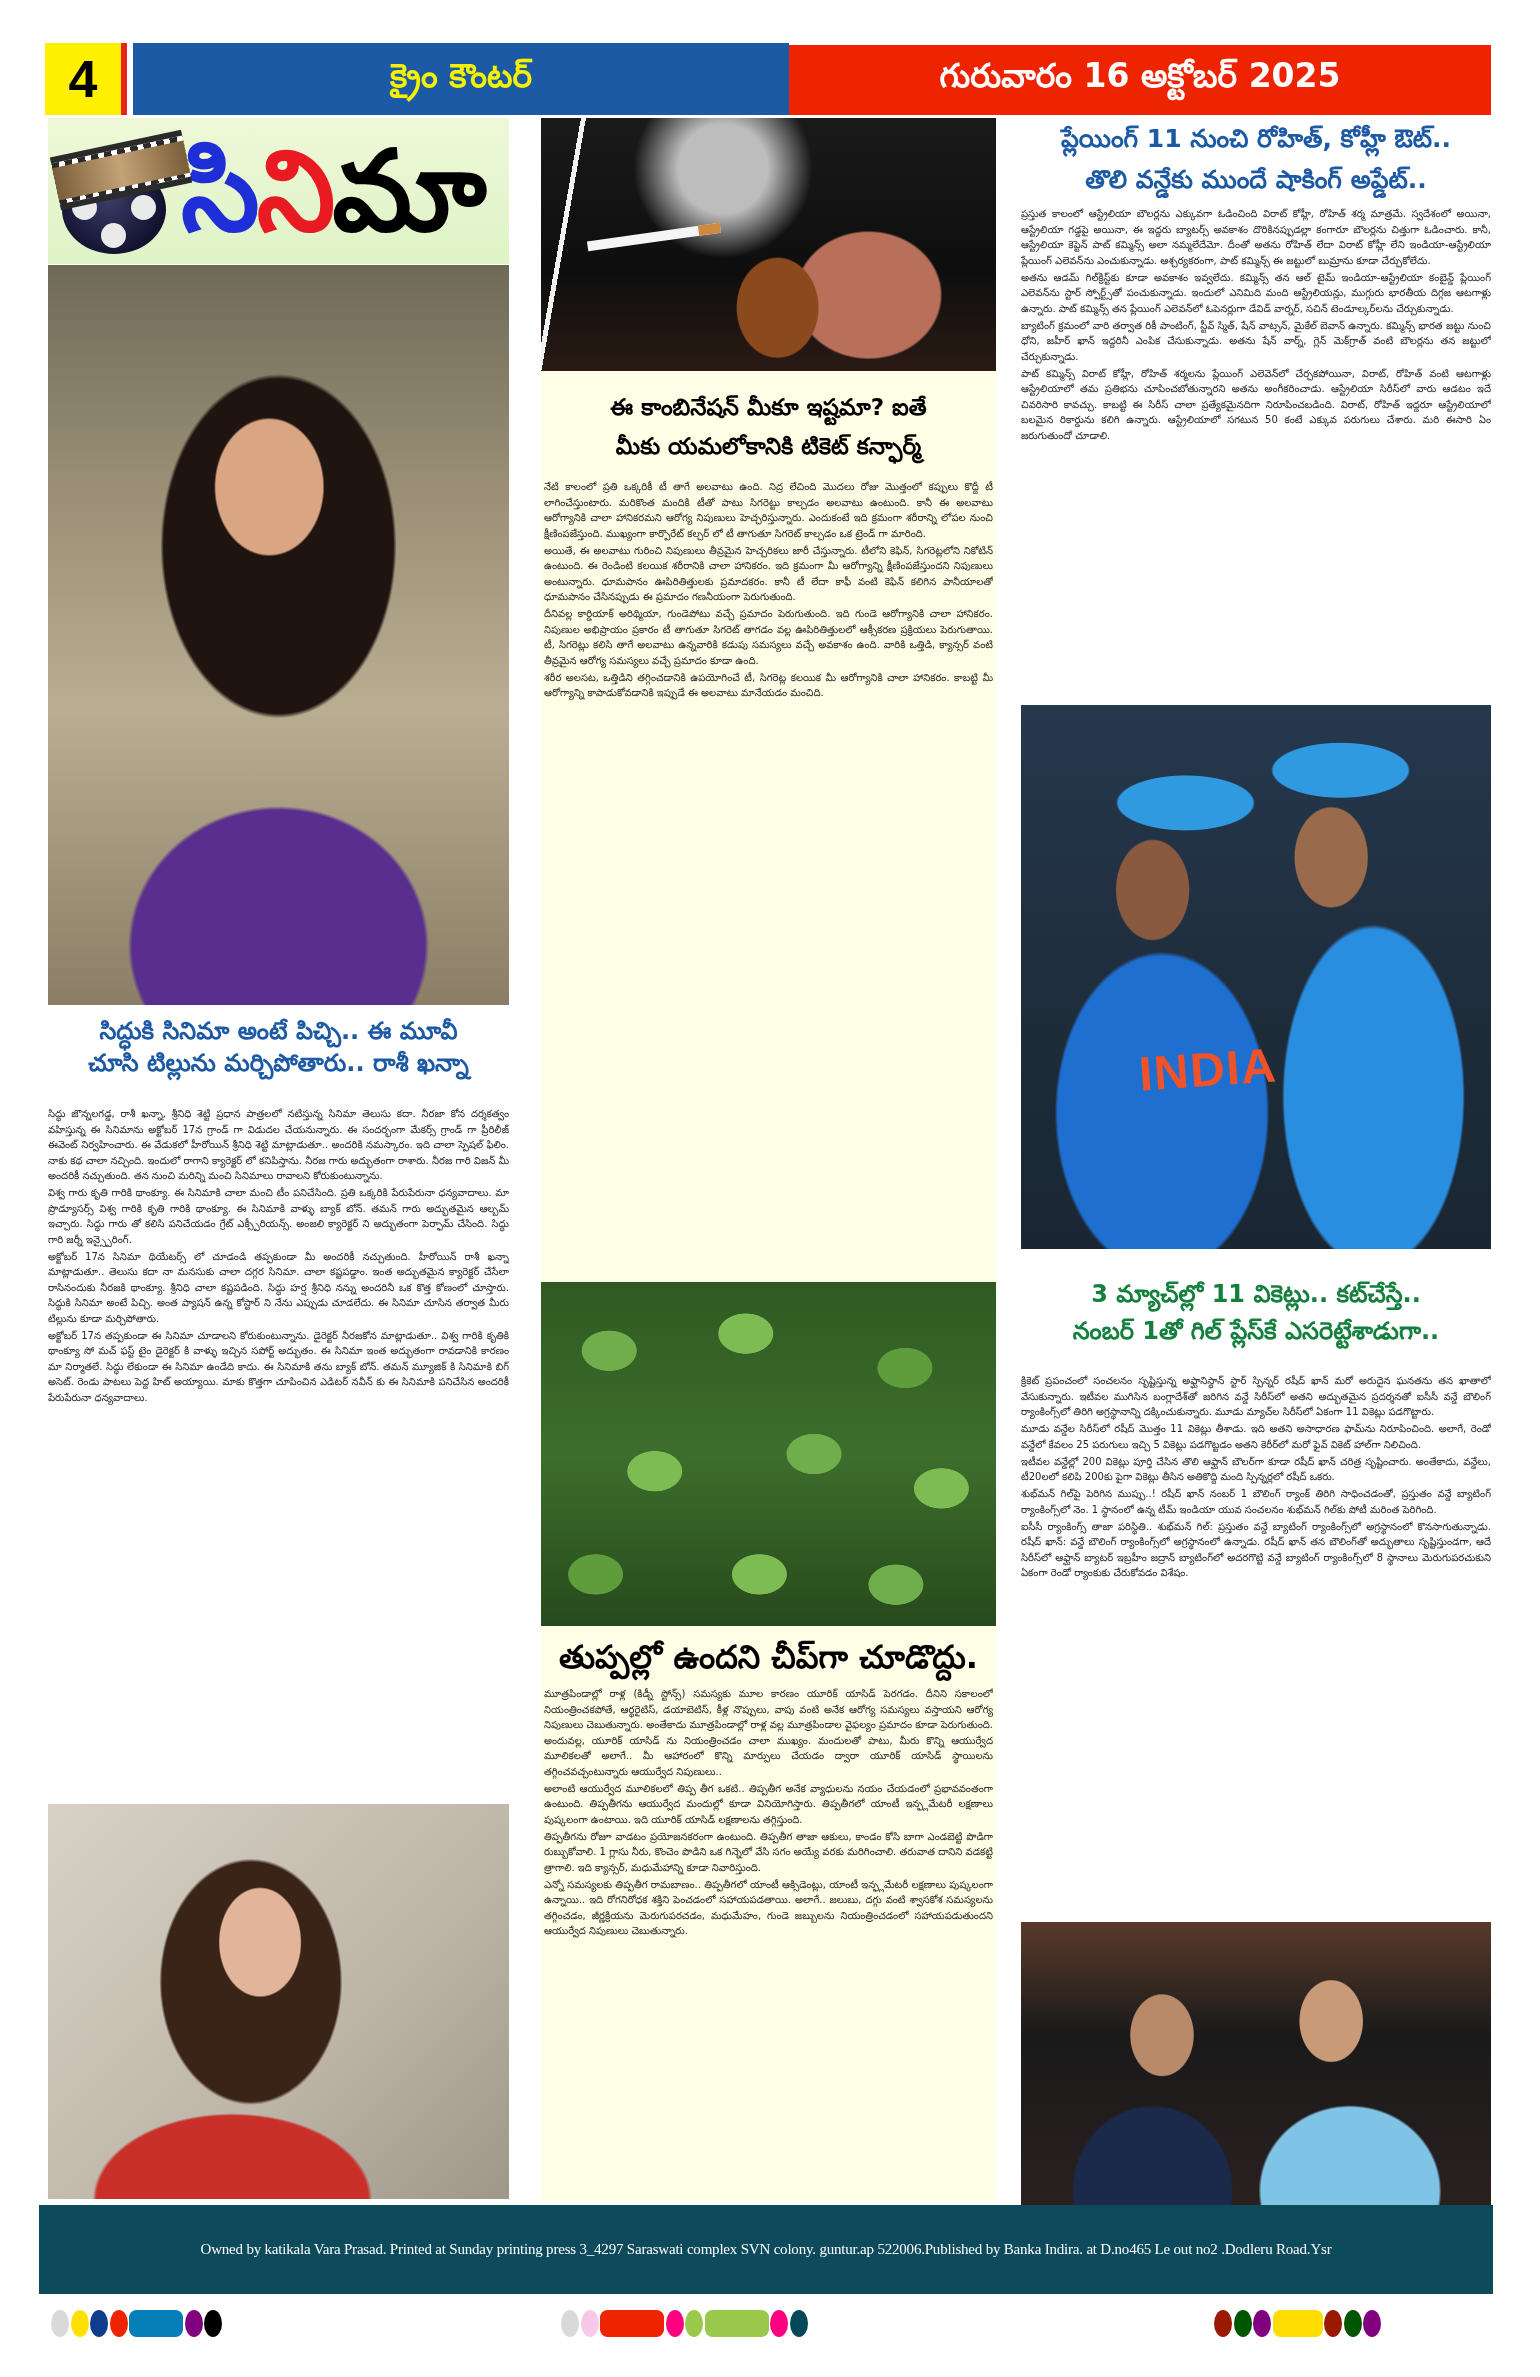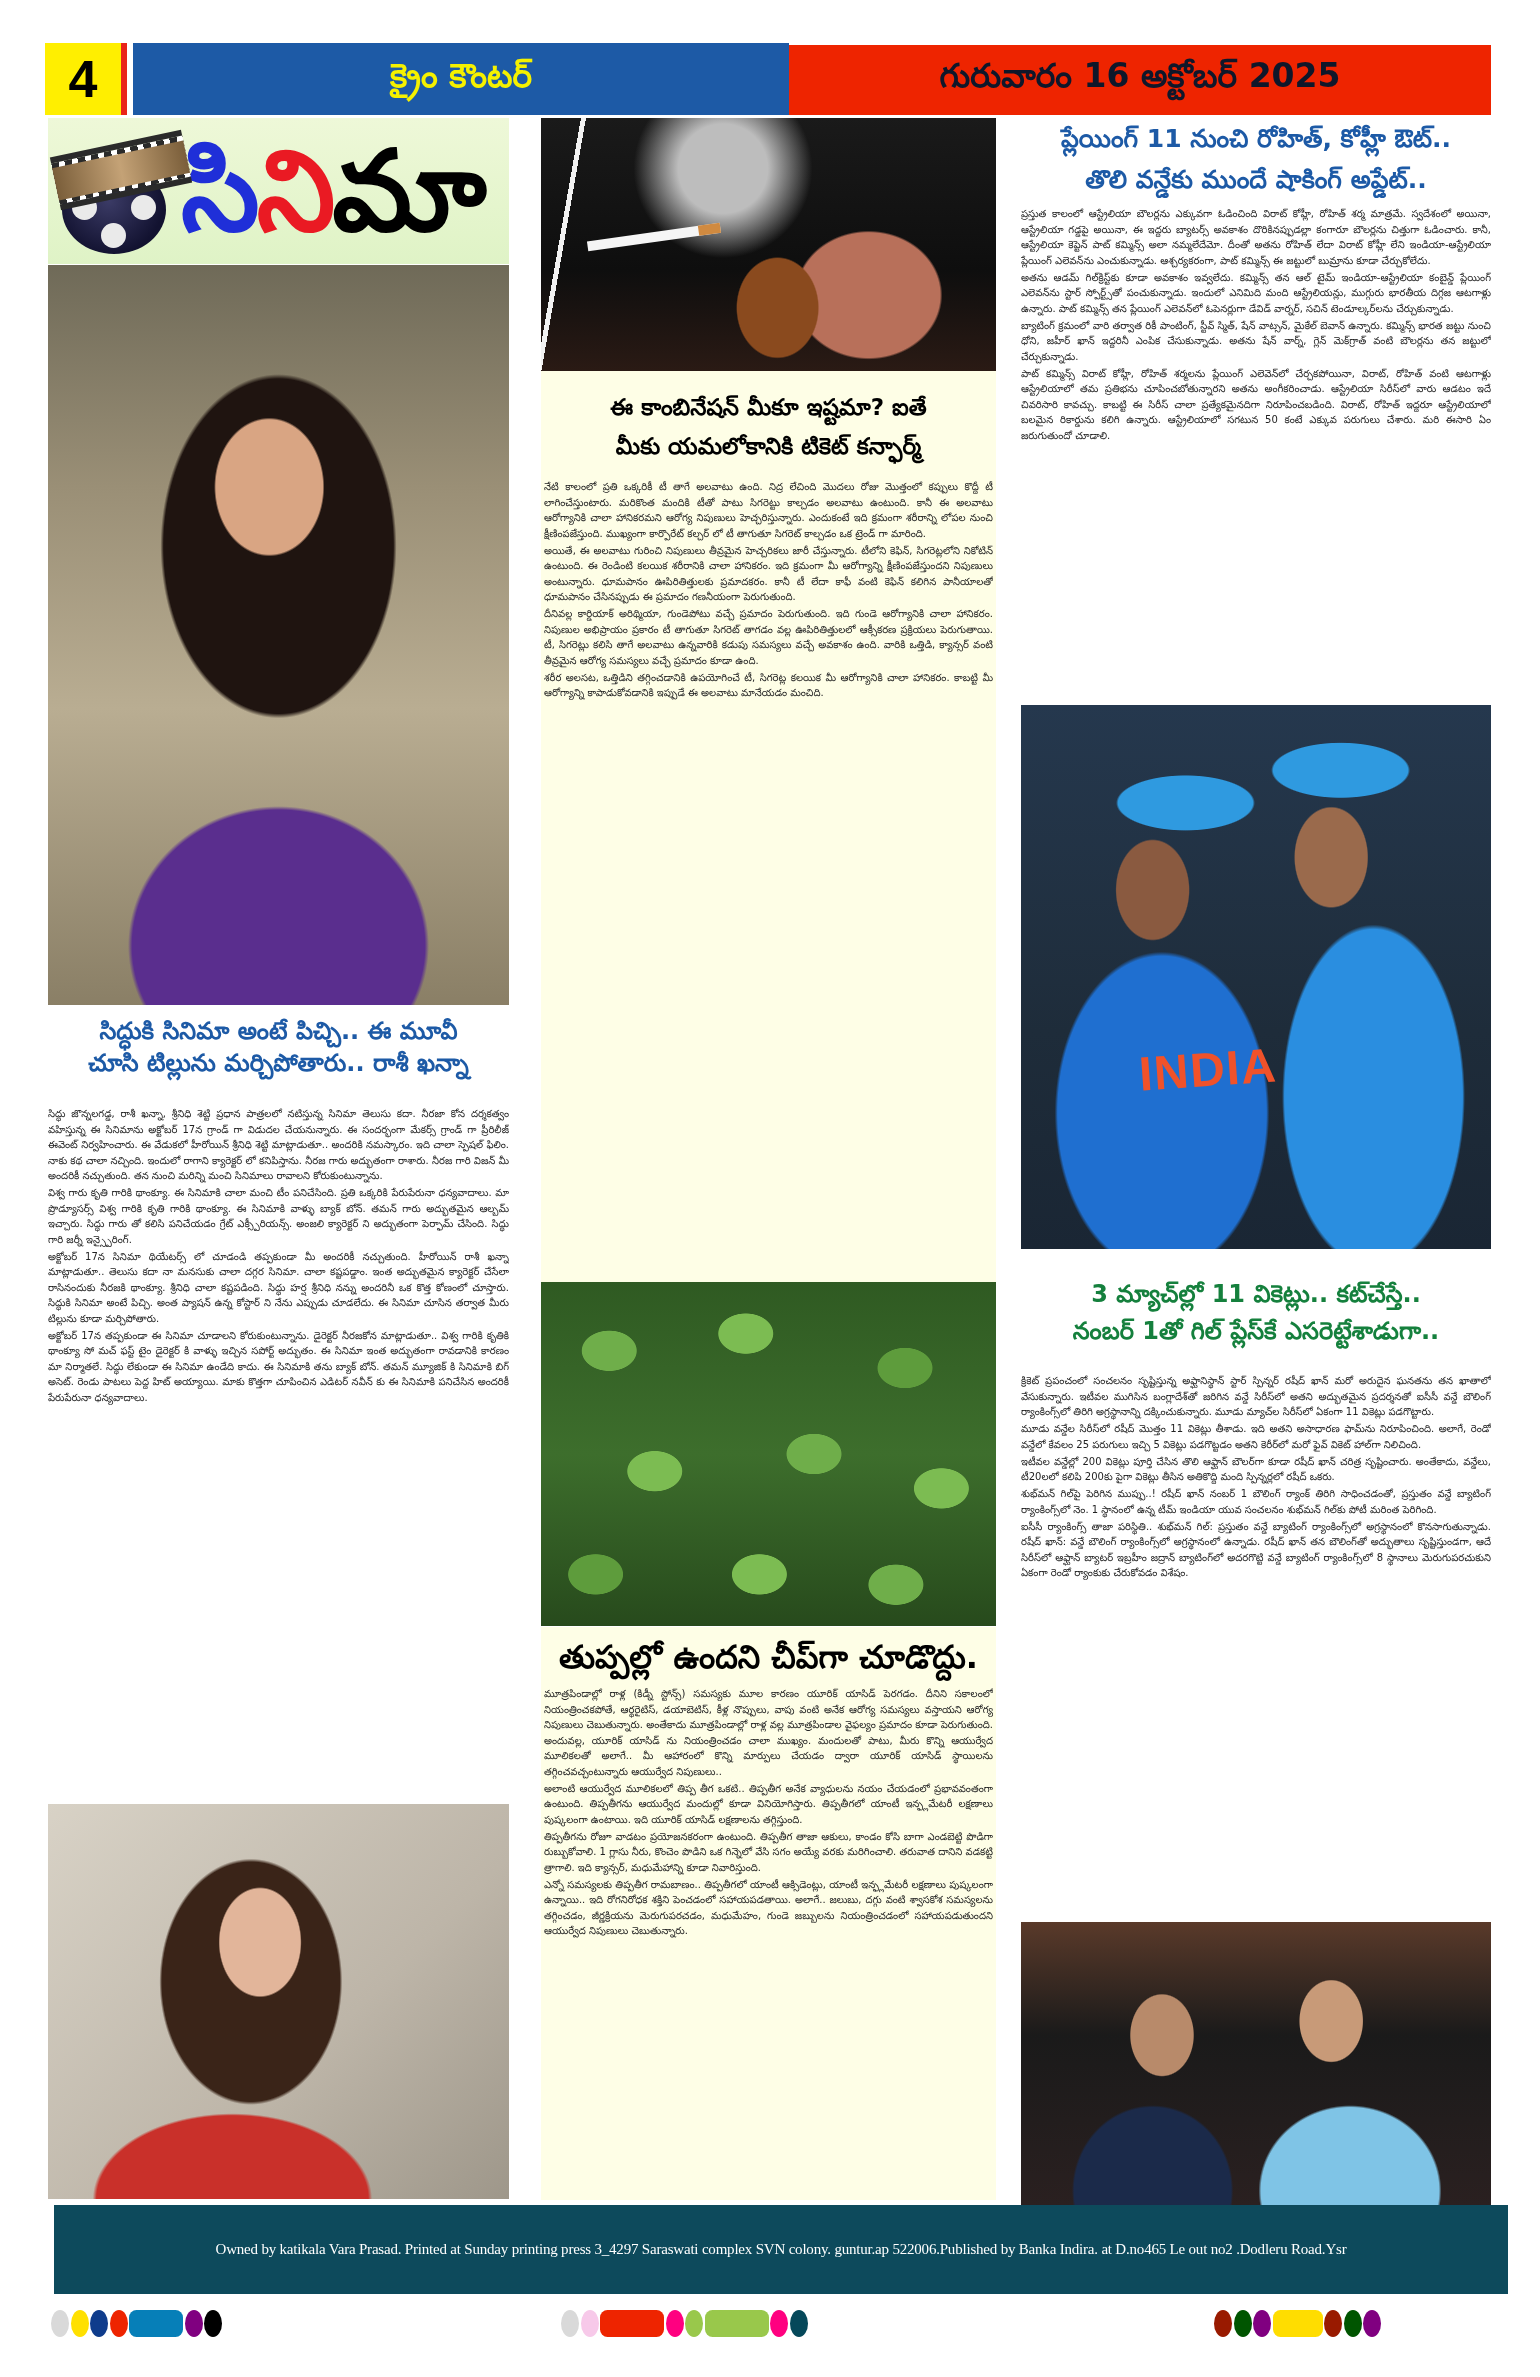--- a/index.html
+++ b/index.html
@@ -10,21 +10,21 @@
   .masthead { position: absolute; left: 45px; top: 43px; width: 1446px; height: 72px; }
   .page-num { position: absolute; left: 0; top: 0; width: 82px; height: 72px; background: #ffef00;
               border-right: 6px solid #e9241a; box-sizing: border-box;
               display: flex; align-items: center; justify-content: center;
               font: 700 52px "Liberation Sans", sans-serif; color: #000; }
   .section-name { position: absolute; left: 88px; top: 0; width: 656px; height: 72px; background: #1d5aa6;
                   display: flex; align-items: center; justify-content: center;
                   font: 700 33px "DejaVu Sans", sans-serif; color: #f5f100; }
   .date-bar { position: absolute; left: 744px; top: 1.5px; width: 702px; height: 70px; background: #ee2400;
               display: flex; align-items: center; justify-content: center;
-              font: 700 33px "DejaVu Sans", sans-serif; color: #0f172a; }
+              font: 700 33px "DejaVu Sans", sans-serif; color: #ffffff; }
 
   
   .cinema-logo { position: absolute; left: 48px; top: 118px; width: 461px; height: 146px;
                  background: linear-gradient(180deg,#eef8d8,#dff3c6); display: flex; align-items: center; }
   .reel { position: relative; width: 127px; height: 127px; margin-left: 6px; }
   .reel .disc { position: absolute; left: 7.5px; top: 37px; width: 104px; height: 89px; border-radius: 50%;
                 background: radial-gradient(circle at 45% 40%, #3b3b66, #121230 70%); }
   .reel .hole { position: absolute; width: 25px; height: 25px; border-radius: 50%; background: #eaeaea; }
   .reel .film { position: absolute; left: 0; top: 15px; width: 134px; height: 42px; transform: rotate(-12deg);
                 background: repeating-linear-gradient(90deg,#2a2a2a 0 7.5px,#fff 7.5px 13.4px);
@@ -95,21 +95,21 @@
   .hl-purple { color: #15803d; }
 
   .body-text { position: absolute; font: 400 10px/1.55 "DejaVu Sans", sans-serif; color: #222;
                text-align: justify; overflow: hidden; }
   .body-text p { margin: 0 0 1.5px 0; }
 
   .mid-bg { position: absolute; left: 541px; top: 371px; width: 455px; height: 911px; background: #fefee6; }
   .mid-bg2 { position: absolute; left: 541px; top: 1627px; width: 455px; height: 573px; background: #fefee6; }
 
   
-  .footer { position: absolute; left: 54px; top: 2205px; width: 1454px; height: 89px; background: #0d4a5c;
+  .footer { position: absolute; left: 39px; top: 2205px; width: 1454px; height: 89px; background: #0d4a5c;
             color: #fff; display: flex; flex-direction: column; align-items: center; justify-content: center;
             font: 400 15px/1.9 "Liberation Serif", serif; letter-spacing: -0.2px; }
 
   
   .swatches { position: absolute; top: 2308px; height: 30px; display: flex; align-items: center; gap: 1.5px; }
   .sw { height: 27px; border-radius: 50% / 50%; }
   .sw.dot { width: 18px; }
   .sw.bar { border-radius: 7.5px; }
 </style>
 </head>

